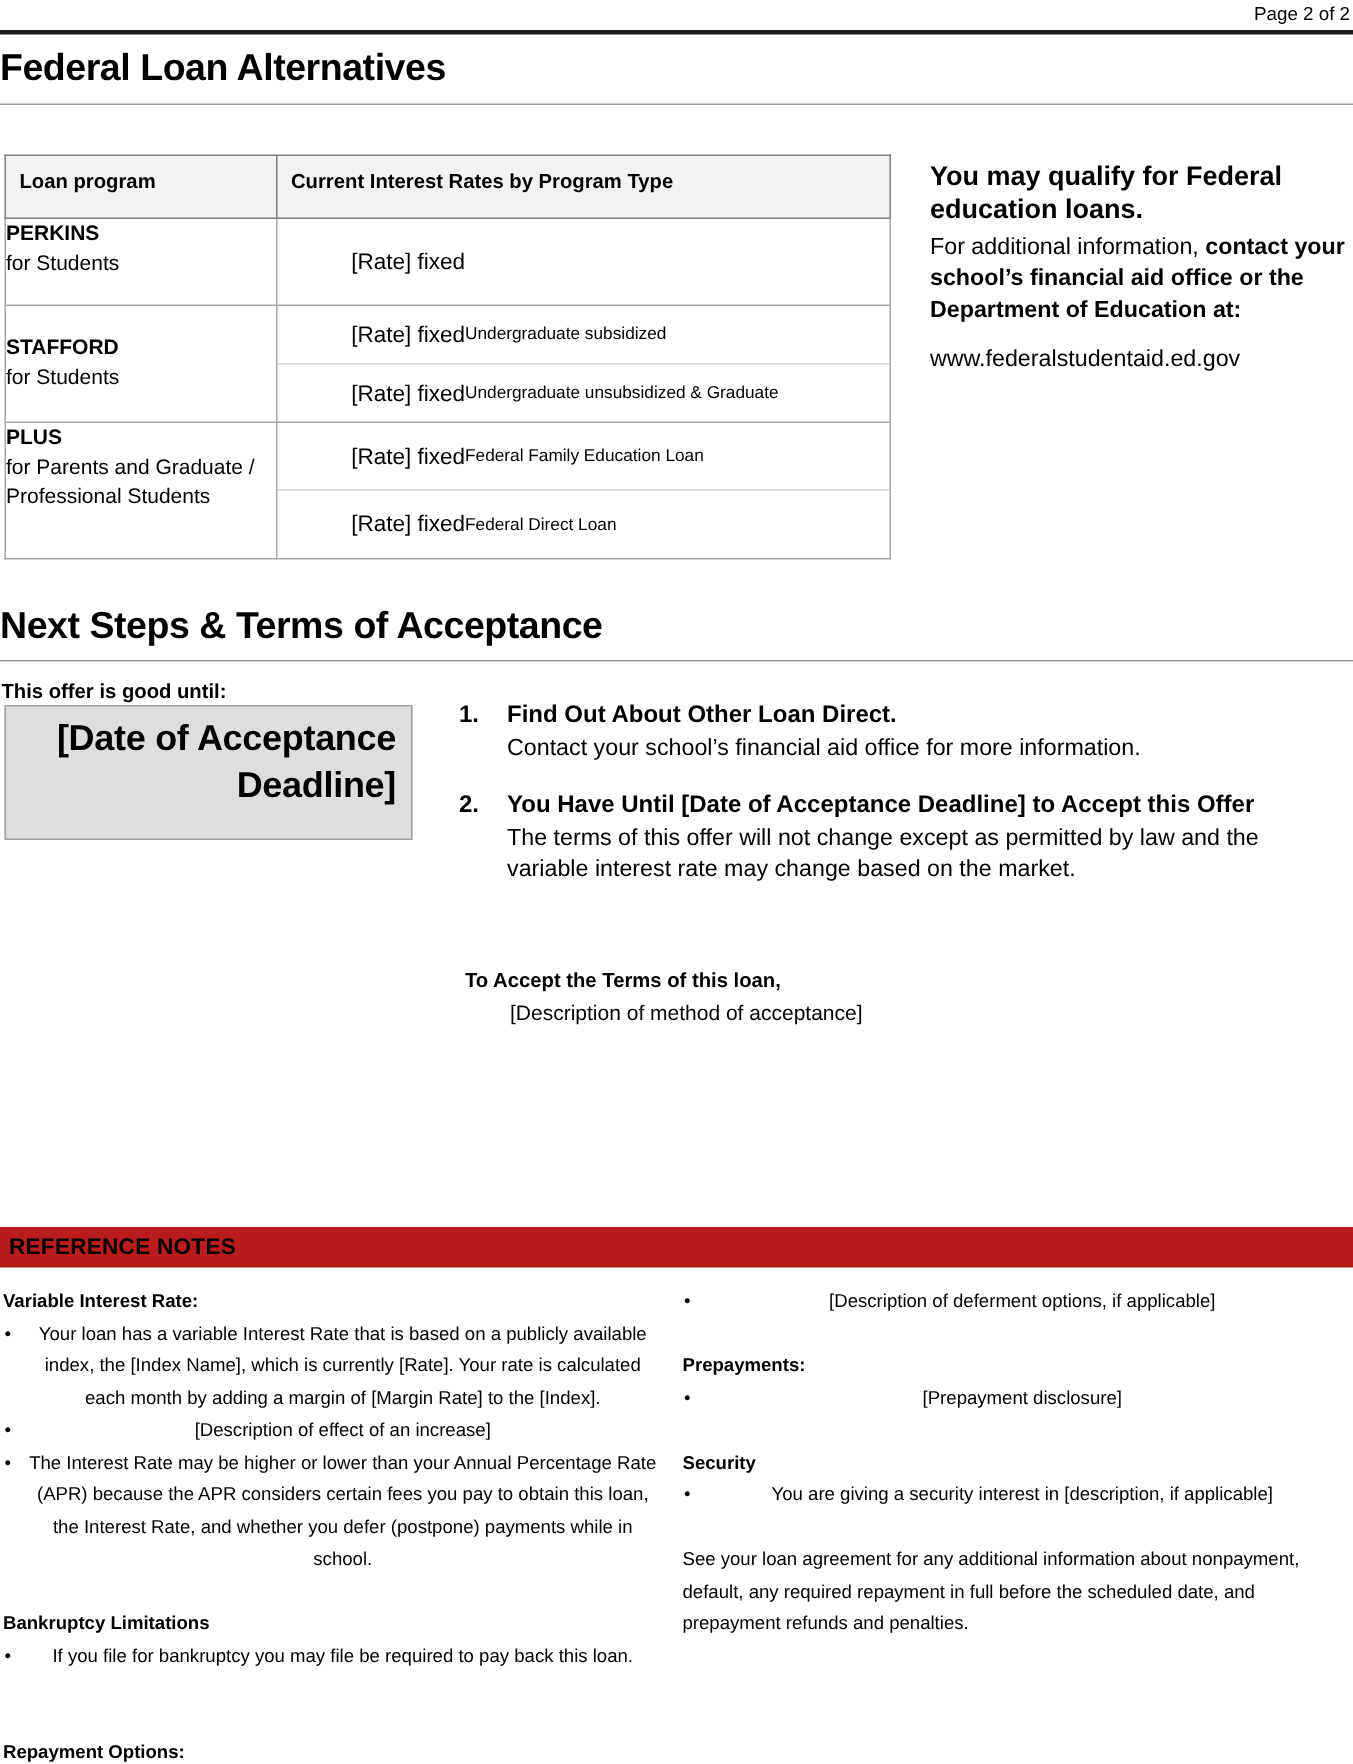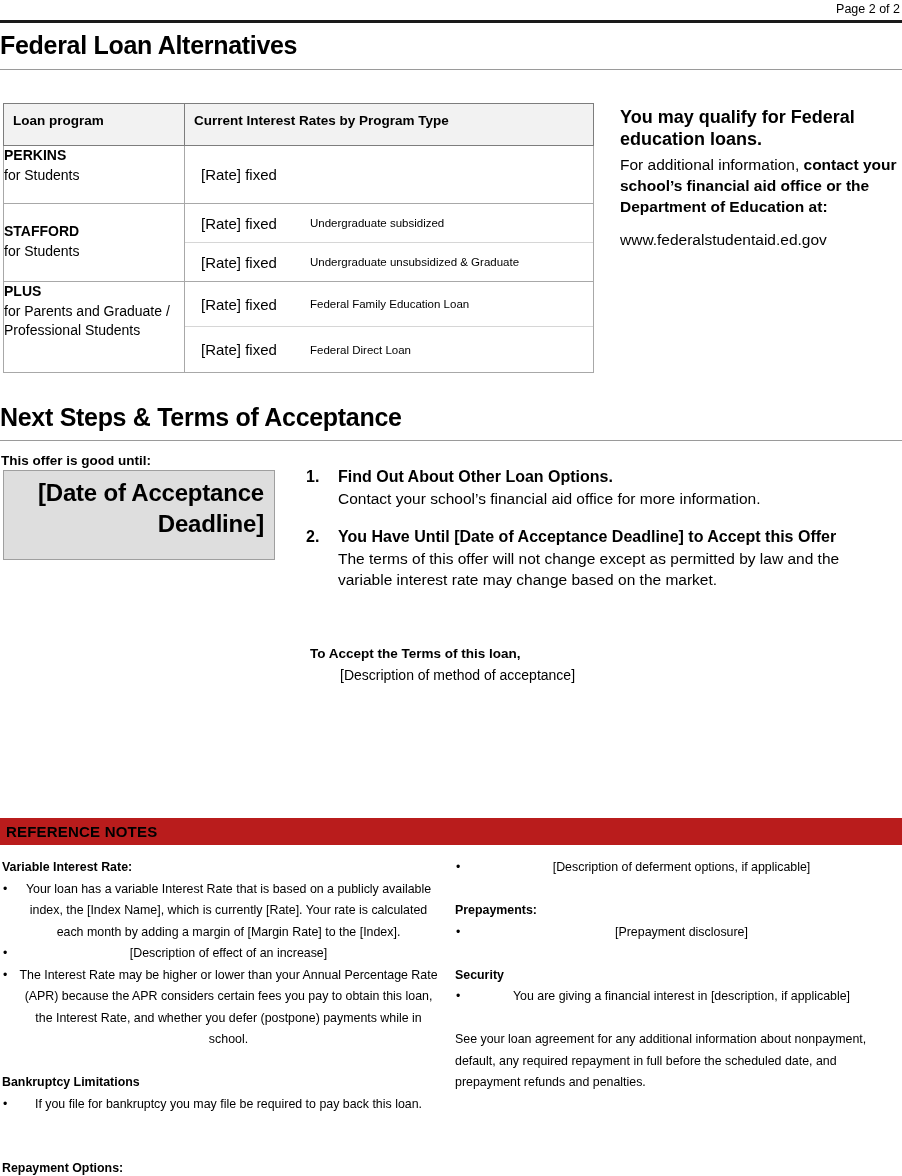--- a/index.html
+++ b/index.html
@@ -93,20 +93,21 @@
 
   .rate-sub-table {
     width: 100%;
     border-collapse: collapse;
     table-layout: fixed;
   }
   .rate-sub-table td {
     border: none;
     border-bottom: 1px solid #d6d6d6;
     padding: 0;
+    text-align: right;
   }
   .rate-sub-table tr:last-child td { border-bottom: none; }
   .rate-row {
     height: 38px;
     display: flex;
     align-items: center;
   }
   .rate-val {
     font-size: 15px;
     width: 125px;
@@ -377,21 +378,21 @@
 <div class="section-rule" style="top:440px;"></div>
 
 <div class="offer-label">This offer is good until:</div>
 <div class="offer-box">
   <div class="offer-box-text">[Date of Acceptance Deadline]</div>
 </div>
 
 <div class="steps">
   <div class="step">
     <span class="step-num">1.</span>
-    <p class="step-title">Find Out About Other Loan Options.</p>
+    <p class="step-title">Find Out About Other Loan Direct.</p>
     <p class="step-body">Contact your school’s financial aid office for more information.</p>
   </div>
   <div class="step">
     <span class="step-num">2.</span>
     <p class="step-title">You Have Until [Date of Acceptance Deadline] to Accept this Offer</p>
     <p class="step-body">The terms of this offer will not change except as permitted by law and the variable interest rate may change based on the market.</p>
   </div>
 </div>
 
 <div class="accept-head">To Accept the Terms of this loan,</div>
@@ -423,17 +424,17 @@
     <li>[Description of deferment options, if applicable]</li>
   </ul>
   <div class="ref-gap"></div>
   <p class="ref-head">Prepayments:</p>
   <ul class="ref-bullets">
     <li>[Prepayment disclosure]</li>
   </ul>
   <div class="ref-gap"></div>
   <p class="ref-head">Security</p>
   <ul class="ref-bullets">
-    <li>You are giving a financial interest in [description, if applicable]</li>
+    <li>You are giving a security interest in [description, if applicable]</li>
   </ul>
   <div class="ref-gap"></div>
   <p class="ref-para">See your loan agreement for any additional information about nonpayment, default, any required repayment in full before the scheduled date, and prepayment refunds and penalties.</p>
 </div>
 
 </body></html>

